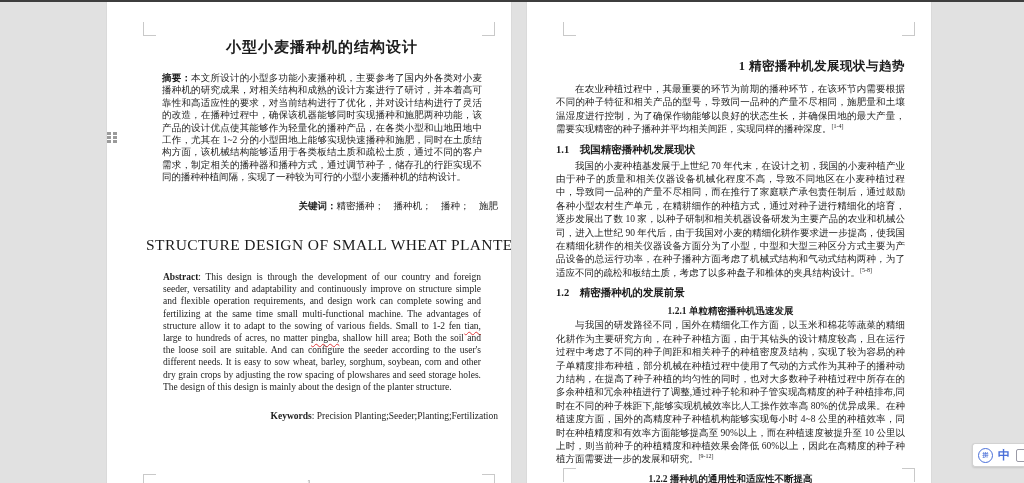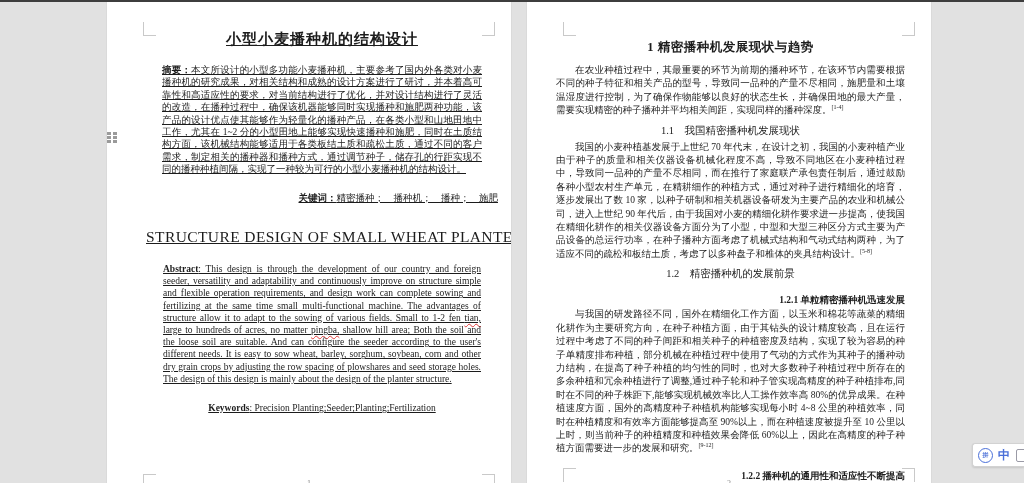--- a/index.html
+++ b/index.html
@@ -10,35 +10,35 @@
   .page1{left:106px;width:404px;}
   .page2{left:526px;width:404px;}
   
   .mark{position:absolute;width:12px;height:13px;}
   .mk-tl{left:36px;top:20px;border-left:1px solid #c9c9c9;border-bottom:1px solid #c9c9c9;}
   .mk-tr{right:16px;top:20px;border-right:1px solid #c9c9c9;border-bottom:1px solid #c9c9c9;}
   .mk-bl{left:36px;top:472px;border-left:1px solid #c9c9c9;border-top:1px solid #c9c9c9;}
   .mk-br{right:16px;top:472px;border-right:1px solid #c9c9c9;border-top:1px solid #c9c9c9;}
   .pagenum{position:absolute;left:0;right:0;top:477px;text-align:center;font-size:8px;color:#8a8a8a;}
   
-  .content1{position:absolute;left:39px;right:13px;top:28px;font-size:9.5px;line-height:12.4px;text-align:justify;text-decoration:underline;}
+  .content1{position:absolute;left:39px;right:13px;top:36px;font-size:9.5px;line-height:12.4px;text-align:justify;}
   .cn-title{margin:0 0 11px 0;font-size:15px;line-height:18px;font-weight:bold;text-align:center;letter-spacing:1px;}
   .cn-abs{margin:16px;}
   .cn-kw{margin:4px 0 0 0;text-align:right;}
   .en-title{margin:24px 0 4px 0;font-size:15.5px;line-height:18px;font-weight:normal;text-align:center;letter-spacing:.4px;white-space:nowrap;}
   .en-abs{margin:17px;line-height:12.2px;}
-  .en-kw{margin:8px 0 0 0;text-align:center;}
+  .en-kw{margin:8px 0 0 0;text-align:right;}
   .bold{font-weight:bold;}
   .miss{text-decoration:underline wavy #e03a3a;text-decoration-thickness:1px;text-underline-offset:2px;}
   
   .content2{position:absolute;left:29px;right:26px;top:36px;font-size:9.5px;line-height:13.4px;text-align:justify;}
   .content2 p{margin:0;text-indent:2em;}
-  .h-1{margin:2px 0 9px 0;font-size:12.5px;line-height:15px;font-weight:bold;text-align:center;letter-spacing:.5px;}
-  .h-2{margin:6px 0 4px 0;font-size:10.5px;line-height:13px;font-weight:normal;text-align:center;}
-  .h-3{margin:14px 0 2px 0;font-size:9.5px;line-height:12px;font-weight:bold;text-align:right;}
+  .h-1{margin:21px 0 9px 0;font-size:12.5px;line-height:15px;font-weight:bold;text-align:right;letter-spacing:.5px;}
+  .h-2{margin:6px 0 4px 0;font-size:10.5px;line-height:13px;font-weight:bold;text-align:left;}
+  .h-3{margin:6px 0 2px 0;font-size:9.5px;line-height:12px;font-weight:bold;text-align:center;}
   sup.ref{font-size:6px;line-height:0;vertical-align:super;color:#1c1c1c;}
   
   .handle{position:absolute;left:107px;top:132px;width:12px;height:15px;display:grid;
           grid-template-columns:4px 4px;grid-auto-rows:3px;gap:1px 2px;cursor:move;}
   .handle i{background:#9a9a9a;display:block;}
   
   .ime{position:absolute;right:0;top:443px;height:22px;width:46px;background:#fff;
        border:1px solid #d2d2d2;border-right:none;border-radius:3px 0 0 3px;
        box-shadow:0 1px 2px rgba(0,0,0,.12);display:flex;align-items:center;gap:5px;
        padding-left:5px;overflow:hidden;}

